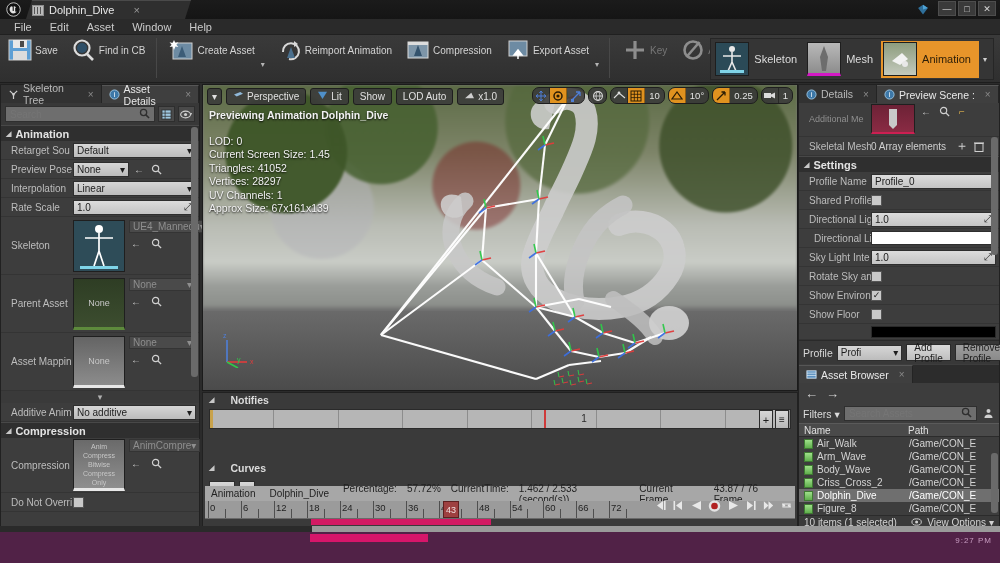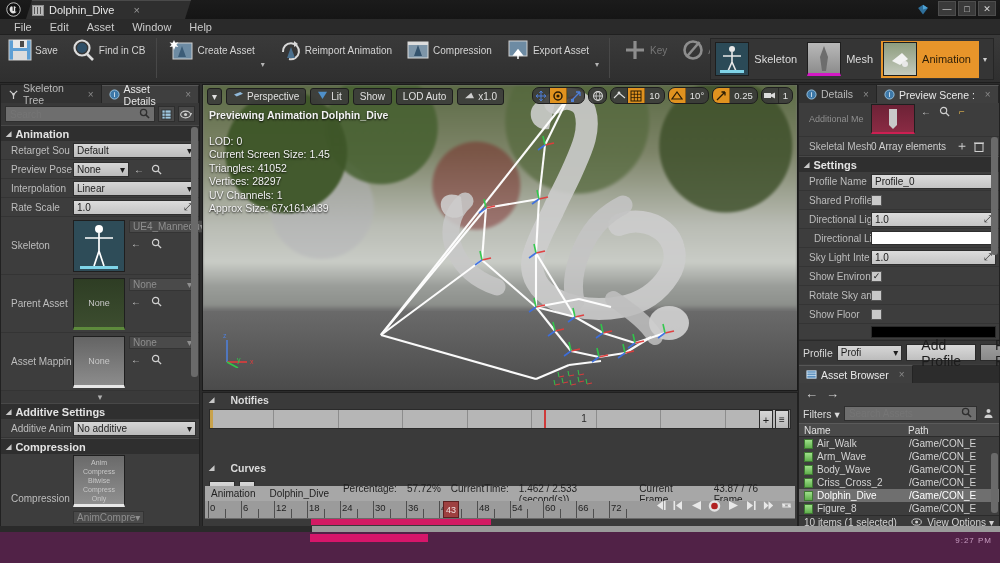--- a/index.html
+++ b/index.html
@@ -167,22 +167,22 @@
   .scrubline { position:absolute; top:126px; height:6px; background:#d21a63; }
   .transport { position:absolute; right:4px; top:106px; display:flex; gap:5px; align-items:center; }
   .tp { width:13px; height:13px; display:flex; align-items:center; justify-content:center;
      color:#e8e8e8; font-size:10px; }
 
   
   #rightPanel { left:798px; top:84px; width:202px; height:446px; background:#3d3d3d; }
   .profile-bar { display:flex; align-items:center; gap:4px; padding:3px 4px; background:#383838;
      border-top:1px solid #2a2a2a; }
   .pb-lbl { font-size:10.5px; color:#d8d8d8; }
-  .btn3d { height:17px; padding:0 14px; background:linear-gradient(#dadada,#bfbfbf);
-     border:1px solid #2a2a2a; font-size:14px; color:#1c1c1c;
+  .btn3d { height:17px; padding:0 7px; background:linear-gradient(#dadada,#bfbfbf);
+     border:1px solid #2a2a2a; font-size:10px; color:#1c1c1c;
      display:flex; align-items:center; justify-content:center; }
   .btn3d.gray { background:linear-gradient(#9d9d9d,#8a8a8a); color:#1d1d1d; }
   .nav-row { display:flex; align-items:center; gap:8px; padding:3px 6px; }
   .nav-arrow { color:#d6d6d6; font-size:13px; }
   .filter-row { display:flex; align-items:center; gap:4px; padding:2px 4px; }
   .filters-btn { font-size:10.5px; color:#dcdcdc; display:flex; align-items:center; gap:3px; }
   .ab-head { display:flex; background:#4a4a4a; height:14px; align-items:center;
      border-top:1px solid #5a5a5a; border-bottom:1px solid #2c2c2c; font-size:10px; color:#e0e0e0; }
   .ab-head .c1 { width:105px; padding-left:5px; }
   .ab-head .c2 { flex:1; padding-left:4px; }
@@ -561,41 +561,37 @@
                   <line x1="7.5" y1="7.5" x2="11" y2="11" stroke="#d0d0d0" stroke-width="1.5"></line>
                 </svg>
             </div>
           </div>
         </div>
       </div>
     </div>
 
     <div class="more-arrow">▾</div>
 
-    <div class="cat-hdr">
-      <span class="tri">◢</span>
-      <span>Additive Settings</span>
-    </div>
     <div class="prow">
       <div class="plabel">Additive Anim</div>
       <div class="pval">
         <div class="combo">
           <span>No additive</span>
           <span>▾</span>
         </div>
       </div>
     </div>
 
     <div class="cat-hdr">
       <span class="tri">◢</span>
       <span>Compression</span>
     </div>
     <div class="prow" style="min-height:52px;">
       <div class="plabel">Compression</div>
-      <div class="pval" style="align-items:flex-start; gap:4px;flex-direction:column;">
+      <div class="pval" style="align-items:flex-start; gap:4px;">
         <div class="thumbbox" style="background:linear-gradient(#6a6a6a,#8f8f8f); border-bottom:3px solid #e8e8e8; font-size:7px; line-height:9px; text-align:center; padding:2px;">
           <span>Anim Compress Bitwise Compress Only</span>
         </div>
         <div style="display:flex; flex-direction:column; gap:4px; flex:1;">
           <div class="combo ghost">
             <span>AnimCompre</span>
             <span>▾</span>
           </div>
           <div style="display:flex; gap:6px;">
             <div class="iconbtn">←</div>
@@ -1139,29 +1135,29 @@
     <div class="prow">
       <div class="plabel">Sky Light Inte</div>
       <div class="pval">
         <div class="numfield">
           <span>1.0</span>
           <span>⤢</span>
         </div>
       </div>
     </div>
     <div class="prow">
+      <div class="plabel">Rotate Sky an</div>
+      <div class="pval">
+          <div class="chk"></div>
+        </div>
+    </div>
+    <div class="prow">
       <div class="plabel">Show Environ</div>
       <div class="pval">
           <div class="chk">✓</div>
-        </div>
-    </div>
-    <div class="prow">
-      <div class="plabel">Rotate Sky an</div>
-      <div class="pval">
-          <div class="chk"></div>
         </div>
     </div>
     <div class="prow">
       <div class="plabel">Show Floor</div>
       <div class="pval">
           <div class="chk"></div>
         </div>
     </div>
     <div class="prow" style="min-height:16px;">
       <div class="plabel"></div>

